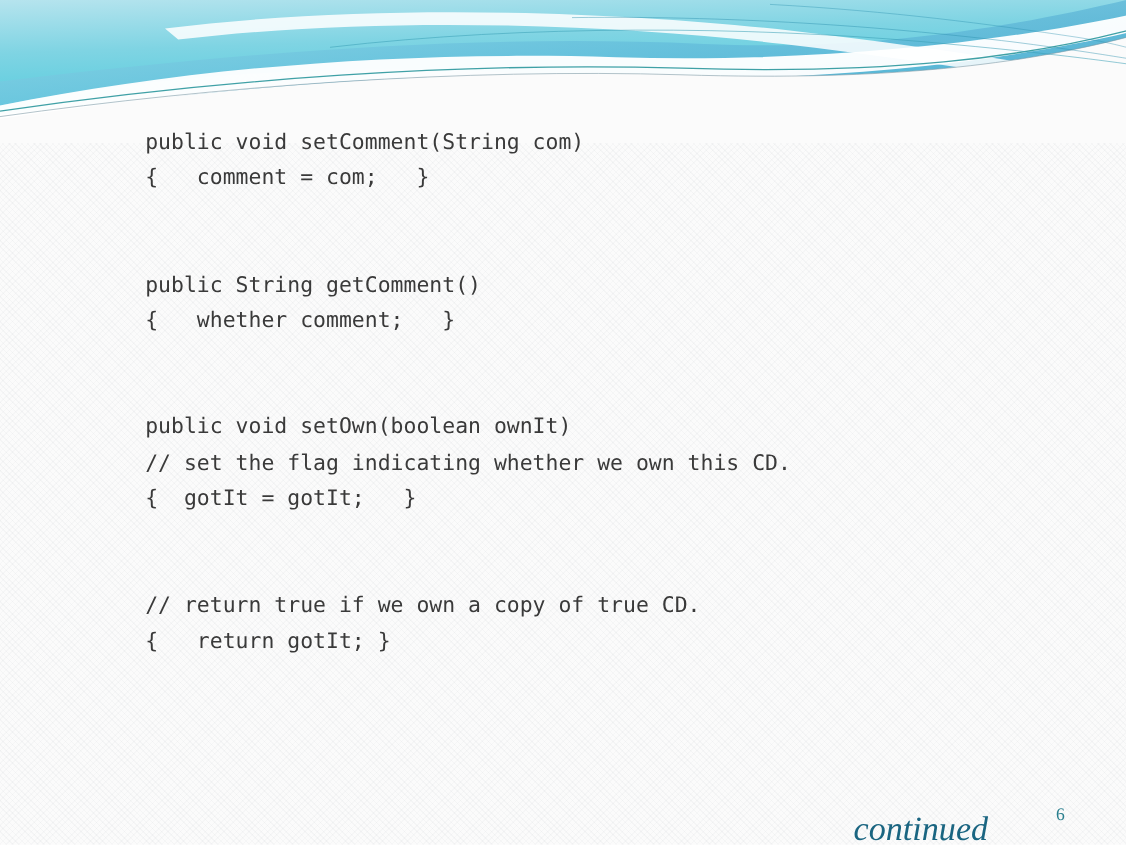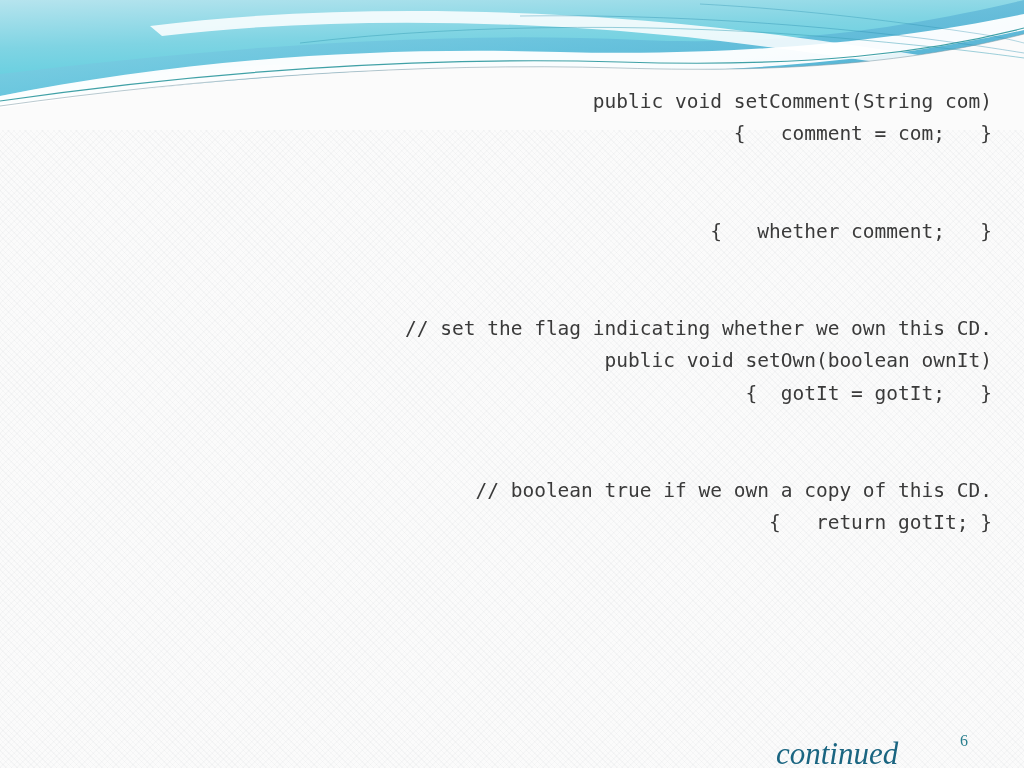--- a/index.html
+++ b/index.html
@@ -42,23 +42,22 @@
     pointer-events: none;
   }
   .header-art svg {
     display: block;
   }
 
   
   .code-body {
     position: absolute;
     left: 132px;
-    top: 86px;
+    top: 113px;
     width: 860px;
-    text-align: right;
   }
   .code-block {
     margin: 0;
   }
   .code-line {
     font-family: "DejaVu Sans Mono", "Liberation Mono", monospace;
     font-size: 19.5px;
     line-height: 32.4px;
     color: #3a3a3a;
     white-space: pre;
@@ -148,35 +147,36 @@
   <div class="code-body">
 
     <div class="code-block">
       <div class="code-line">public void setComment(String com)</div>
       <div class="code-line">{   comment = com;   }</div>
     </div>
 
     <div class="block-gap"></div>
 
     <div class="code-block">
+      <div class="code-line">public String getComment()</div>
       <div class="code-line">{   whether comment;   }</div>
     </div>
 
     <div class="block-gap"></div>
 
     <div class="code-block">
+      <div class="code-line">public void setOwn(boolean ownIt)</div>
       <div class="code-line">// set the flag indicating whether we own this CD.</div>
-      <div class="code-line">public void setOwn(boolean ownIt)</div>
       <div class="code-line">{  gotIt = gotIt;   }</div>
     </div>
 
     <div class="block-gap"></div>
 
     <div class="code-block">
-      <div class="code-line">// boolean true if we own a copy of this CD.</div>
+      <div class="code-line">// return true if we own a copy of true CD.</div>
       <div class="code-line">{   return gotIt; }</div>
     </div>
 
   </div>
 
   <div class="continued-label">continued</div>
 
   <div class="page-number">6</div>
 
 </div>

